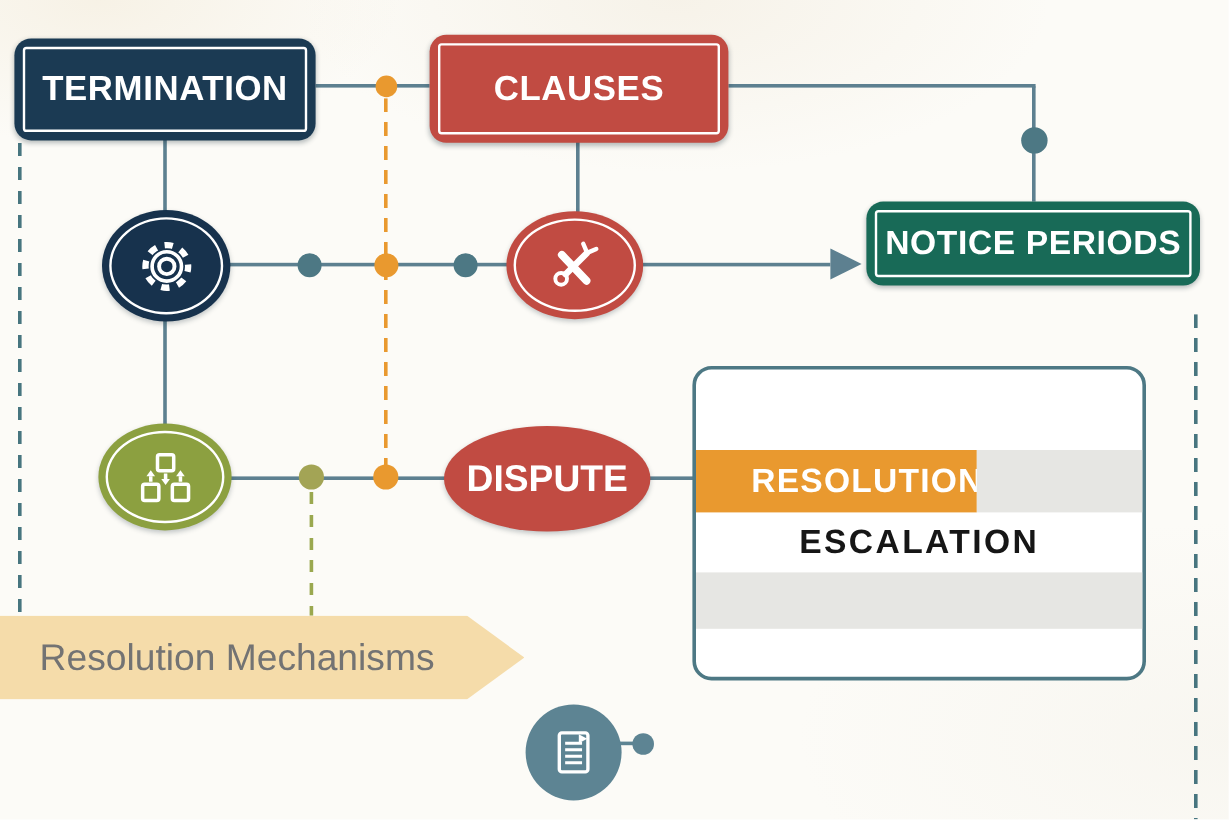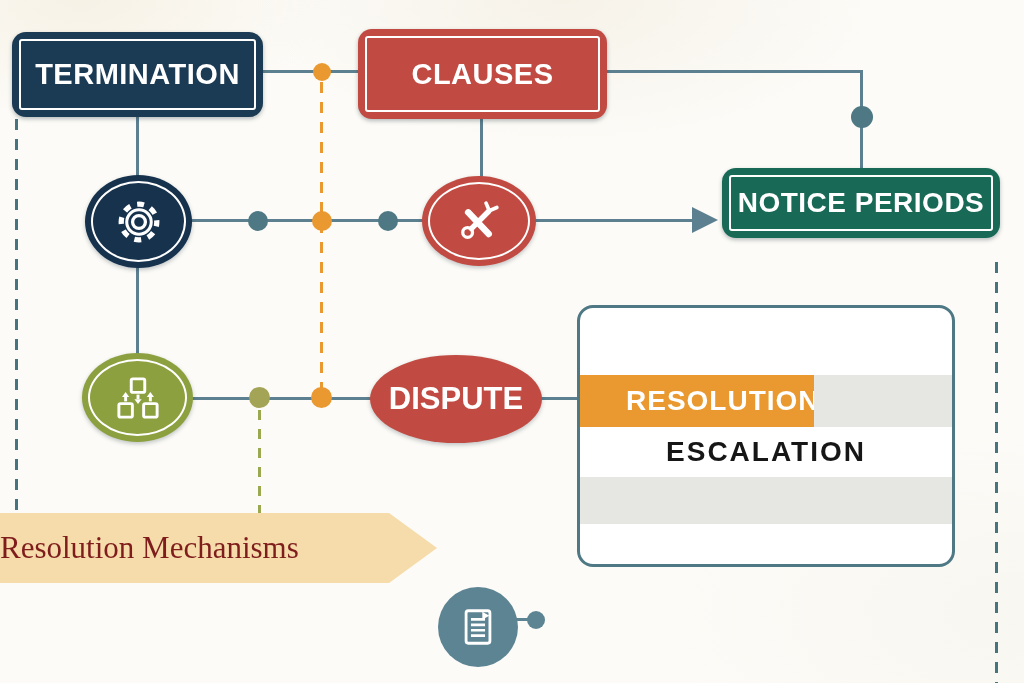--- a/index.html
+++ b/index.html
@@ -46,22 +46,22 @@
     letter-spacing:1px;padding-left:46px;box-sizing:border-box;}
   .card-gray-r{position:absolute;left:234px;top:67px;right:0;height:52px;background:#e6e6e3;}
   .card-row-esc{position:absolute;left:0;top:119px;width:100%;height:50px;
     display:flex;align-items:center;justify-content:center;color:#161616;font-weight:bold;
     font-size:28px;letter-spacing:2px;}
   .card-gray-b{position:absolute;left:0;top:169px;width:100%;height:47px;background:#e6e6e3;}
   
   .banner{position:absolute;left:0;top:513px;width:437px;height:70px;background:#f5dcaa;
     clip-path:polygon(0 0,389px 0,437px 35px,389px 100%,0 100%);
     display:flex;align-items:center;}
-  .banner-label{font-family:Liberation Serif, serif;font-size:31px;color:#7f1d1d;
-    white-space:nowrap;}
+  .banner-label{font-family:Liberation Sans, sans-serif;font-size:31px;color:#737373;
+    padding-left:33px;white-space:nowrap;}
   
   .note-circle{position:absolute;left:438px;top:587px;width:80px;height:80px;border-radius:50%;
     background:#5d8493;display:flex;align-items:center;justify-content:center;}
   .note-title{position:absolute;left:563px;top:598px;font-size:28px;font-weight:bold;
     color:#1d2930;white-space:nowrap;font-family:"DejaVu Sans",sans-serif;}
   .note-sub{position:absolute;left:537px;top:637px;font-size:27px;color:#37434c;
     white-space:nowrap;font-family:"DejaVu Sans",sans-serif;}
   svg{display:block;}
 </style>
 </head>

